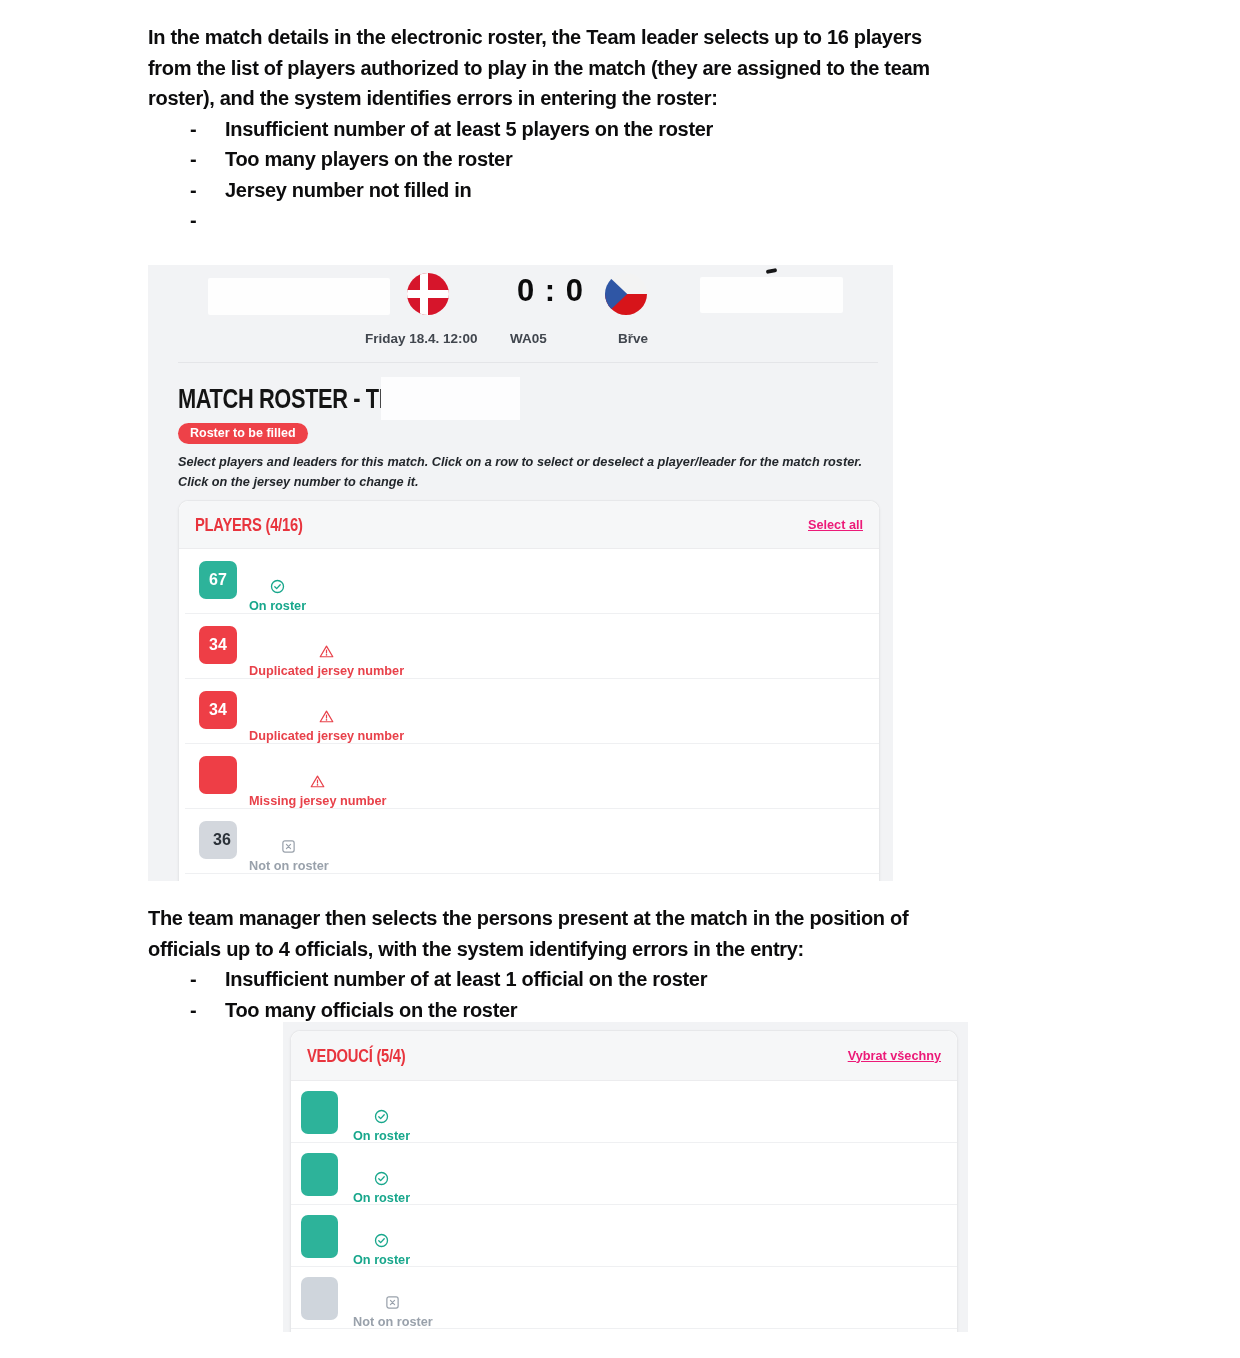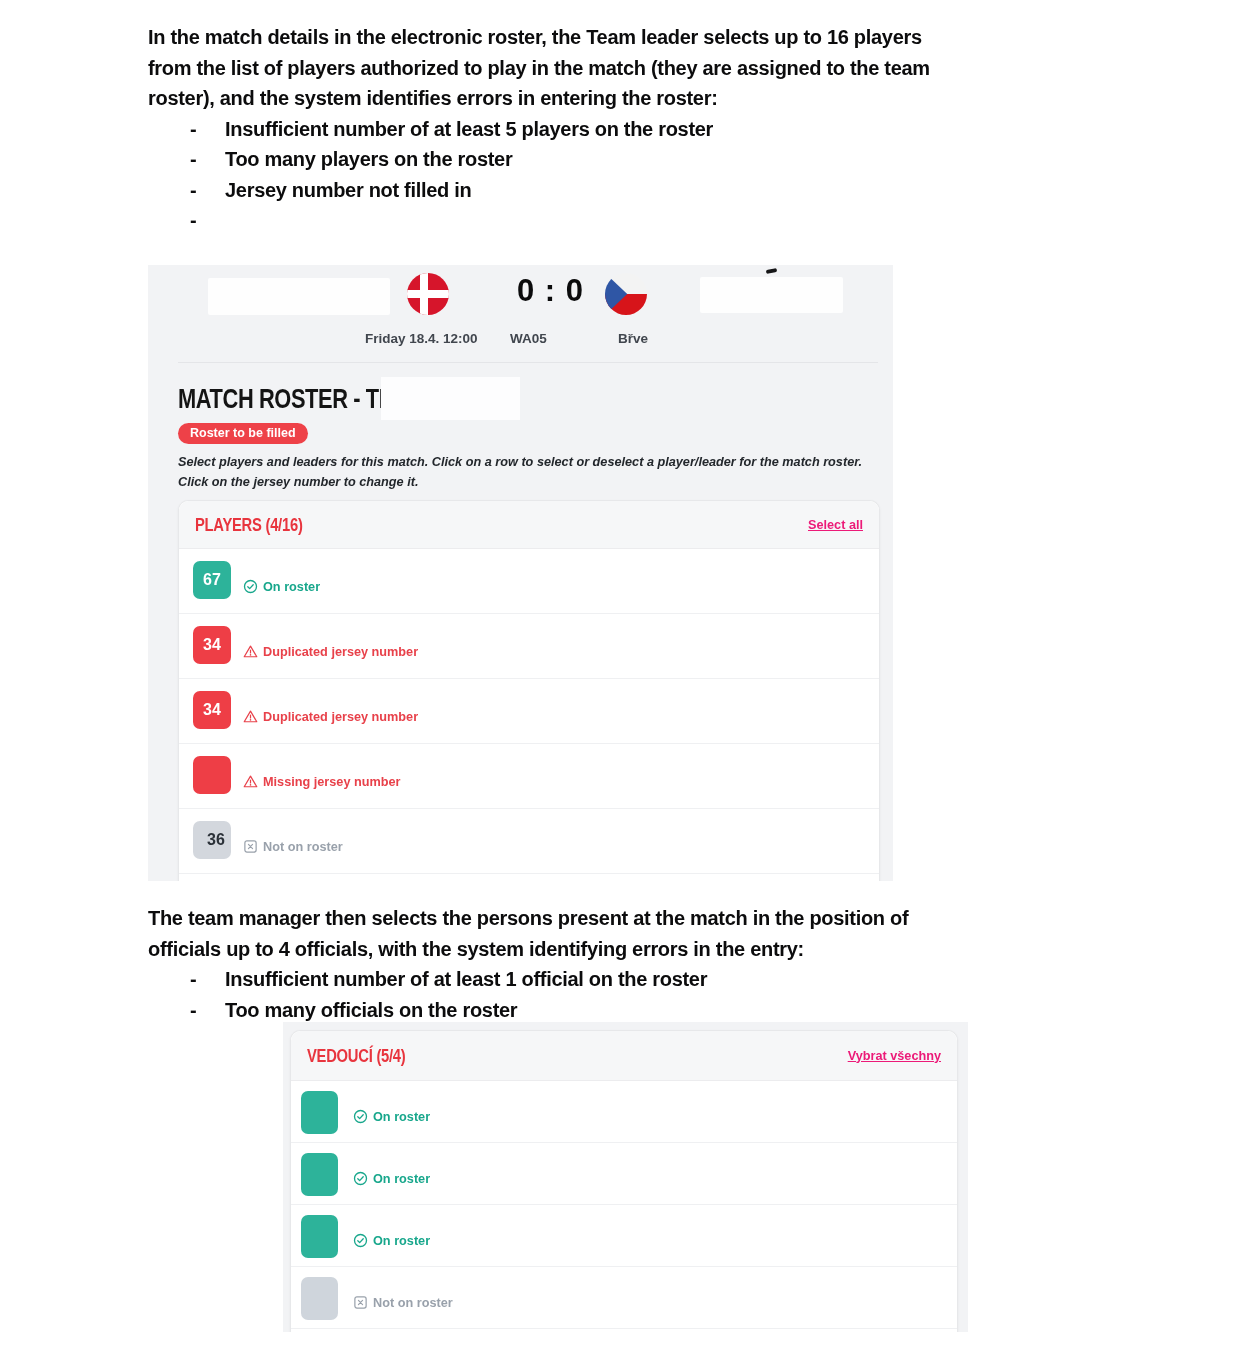--- a/index.html
+++ b/index.html
@@ -52,34 +52,34 @@
   #officials-card { left:7px; top:8px; width:668px; height:302px; }
   .card-header { position:relative; background:#f6f7f8; border-bottom:1px solid #ececee;
     border-radius:10px 10px 0 0; }
   #players-card .card-header { height:48px; }
   #officials-card .card-header { height:50px; }
   .section-title { position:absolute; left:16px; top:50%; transform:translateY(-50%) scaleX(0.82);
     transform-origin:left center; font-size:18px; font-weight:800; letter-spacing:-0.3px;
     color:#e8353e; white-space:nowrap; }
   .select-all { position:absolute; right:16px; top:50%; transform:translateY(-50%);
     font-size:12.7px; font-weight:700; color:#ec1a78; text-decoration:underline; cursor:pointer; }
-  .p-row { position:relative; height:65px; border-bottom:1px solid #eff0f2; background:#fff; }
+  .p-row { position:relative; height:65px; border-bottom:1px solid #eff0f2; background:#fff;margin-left:6px; }
   .o-row { position:relative; height:62px; border-bottom:1px solid #eff0f2; background:#fff; }
   .row-stub { height:12px; background:#fff; }
   .jersey { position:absolute; display:flex; align-items:center; justify-content:center;
     font-size:16px; font-weight:700; border-radius:7px; }
   .p-row .jersey { left:14px; top:12px; width:38px; height:38px; }
   .o-row .jersey { left:10px; top:10px; width:37px; height:43px; }
   .p-row.on-roster .jersey  { background:#2db39a; color:#fff; }
   .p-row.error .jersey      { background:#ee3e46; color:#fff; }
   .p-row.off-roster .jersey { background:#d3d7dd; color:#2b3138;padding-left:8px; }
   .o-row.on-roster .jersey  { background:#2db39a; }
   .o-row.off-roster .jersey { background:#cfd5dc; }
   .status { position:absolute; display:flex; align-items:center; gap:5px; font-size:12.7px;
-    font-weight:700; }
+    font-weight:700;flex-direction:column; }
   .p-row .status { left:64px; top:30px; }
   .o-row .status { left:62px; top:28px; }
   .on-roster  .status { color:#18a78c; }
   .error      .status { color:#e8414a; }
   .off-roster .status { color:#99a1ab; }
   .s-icon { display:inline-flex; width:15px; height:15px; }
   .s-icon svg { width:15px; height:15px; }
 </style>
 </head>
 <body>

